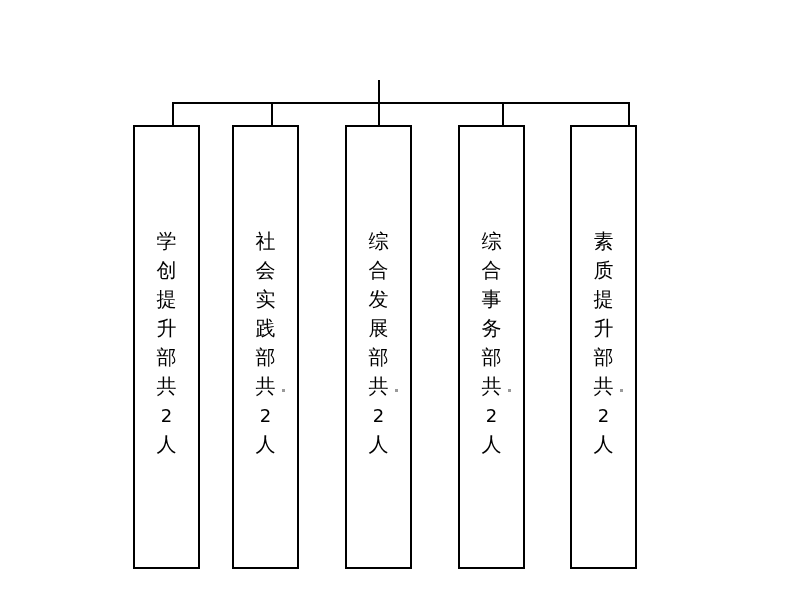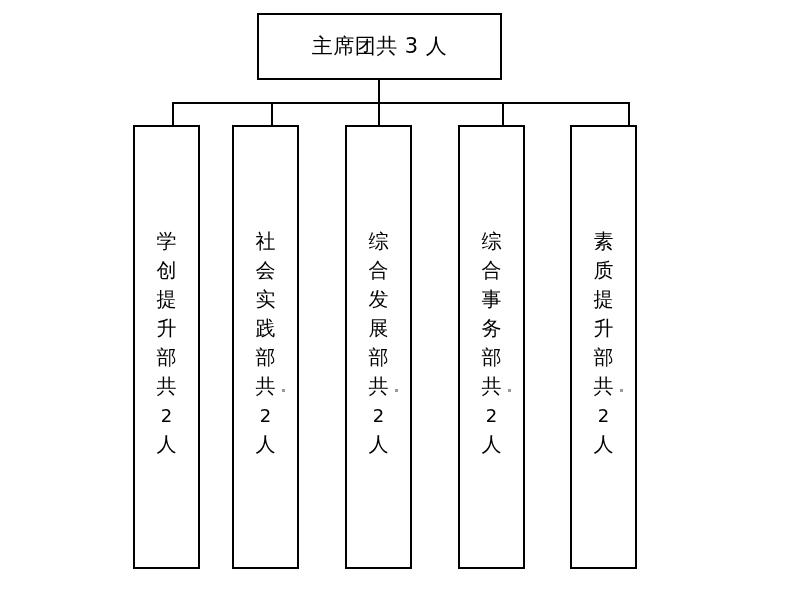--- a/index.html
+++ b/index.html
@@ -92,23 +92,20 @@
     width: 3px;
     height: 3px;
     background: #9a9a9a;
   }
 </style>
 </head>
 <body>
 
 <div id="canvas">
 
-  <div class="root-box">
-    <span class="root-label">主席团共 3 人</span>
-  </div>
 
   <div class="conn-vert" style="left:378px; top:80px; height:24px;"></div>
 
   <div class="conn-horiz" style="left:172px; top:102px; width:456px;"></div>
 
   <div class="conn-vert" style="left:172px; top:102px; height:25px;"></div>
   <div class="conn-vert" style="left:271px; top:102px; height:25px;"></div>
   <div class="conn-vert" style="left:378px; top:102px; height:25px;"></div>
   <div class="conn-vert" style="left:502px; top:102px; height:25px;"></div>
   <div class="conn-vert" style="left:628px; top:102px; height:25px;"></div>

